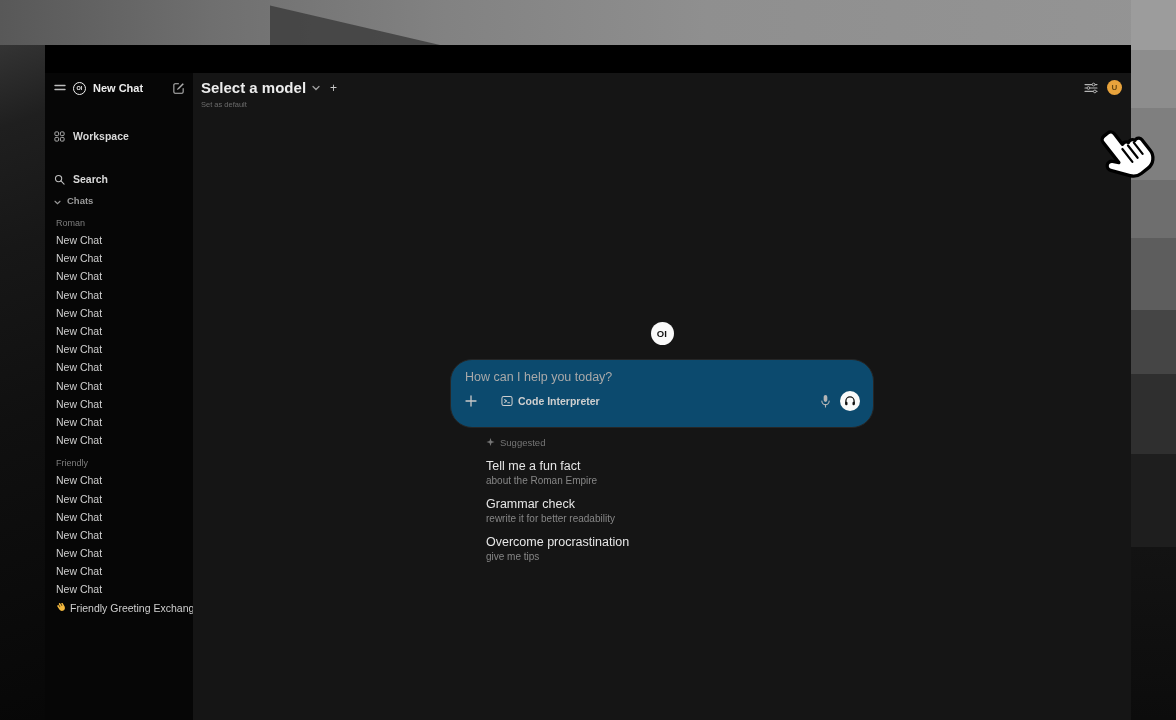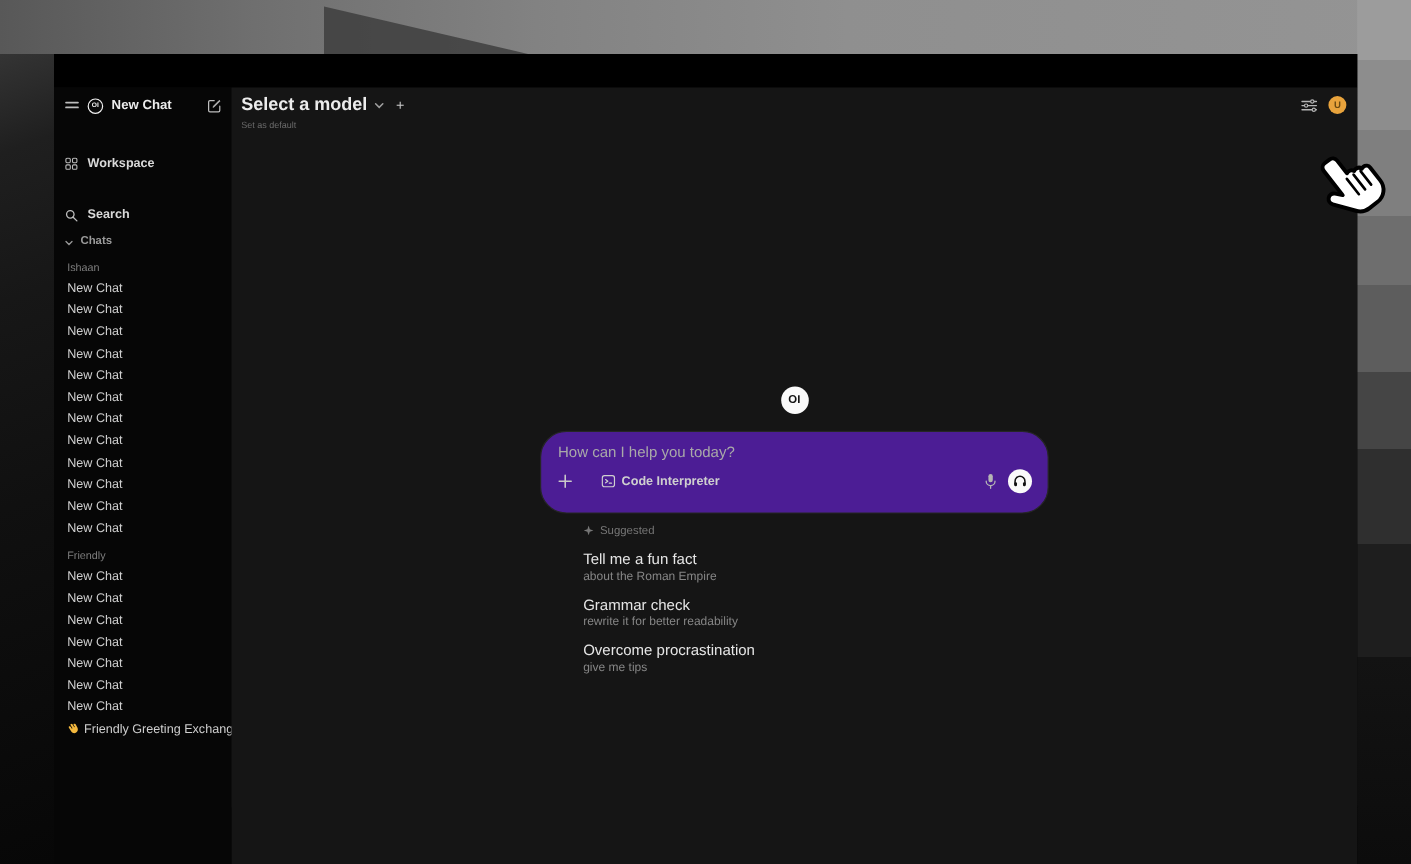--- a/index.html
+++ b/index.html
@@ -44,21 +44,21 @@
   .model-add { font-size:12px; color:#c9c9c9; cursor:pointer; margin-left:4px; line-height:1; }
   .set-default { margin-top:4px; font-size:7.5px; color:#6b6b6b; cursor:pointer; }
   .top-right { position:absolute; top:7px; right:9px; display:flex; align-items:center; gap:9px; }
   .avatar { width:15px; height:15px; border-radius:50%; display:inline-flex; align-items:center; justify-content:center; font-size:8px; font-weight:bold; cursor:pointer; }
 
   .hero { position:absolute; top:249px; left:50%; transform:translateX(-50%); width:424px; }
   .greet-row { display:flex; align-items:center; justify-content:center; gap:11px; }
   .logo-badge.big { width:23px; height:23px; background:#fafafa; border:none; color:#111; font-size:9.5px; }
   .greet { font-size:21px; font-weight:600; color:#ececec; letter-spacing:.2px; white-space:nowrap; }
 
-  .composer { margin-top:14px; background:#4c1d95; border:1px solid #262626; border-radius:22px; padding:10px 13px 16px 14px; cursor:text; }
+  .composer { margin-top:14px; background:#0c4a6e; border:1px solid #262626; border-radius:22px; padding:10px 13px 16px 14px; cursor:text; }
   .ph { font-size:12.5px; color:#a9a9a9; }
   .comp-row { display:flex; align-items:center; margin-top:7px; gap:9px; }
   .chip { display:flex; align-items:center; gap:5px; font-size:10.5px; color:#cfcfcf; font-weight:bold; margin-left:15px; cursor:pointer; }
   .comp-spacer { flex:1; }
   .call-btn { width:20px; height:20px; border-radius:50%; background:#fafafa; display:inline-flex; align-items:center; justify-content:center; cursor:pointer; flex:none; }
 
   .suggested { margin-top:9px; padding-left:36px; }
   .sug-head { display:flex; align-items:center; gap:5px; font-size:9.5px; color:#767676; }
   .sug-item { margin-top:11px; cursor:pointer; }
   .sug-title { font-size:12.5px; font-weight:500; color:#e6e6e6; }
@@ -122,21 +122,21 @@
         <div class="sb-chats">
           <span class="icon">
             <svg width="7" height="5" viewBox="0 0 8 6">
                 <path d="M1 1.5l3 3 3-3" stroke="#9a9a9a" stroke-width="1.3" fill="none" stroke-linecap="round"></path>
               </svg>
           </span>
           <span>Chats</span>
         </div>
 
         <div id="chat-groups">
-            <div class="sb-group-label">Ishaan</div>
+            <div class="sb-group-label">Roman</div>
             <div class="sb-chat">New Chat</div>
             <div class="sb-chat">New Chat</div>
             <div class="sb-chat">New Chat</div>
             <div class="sb-chat">New Chat</div>
             <div class="sb-chat">New Chat</div>
             <div class="sb-chat">New Chat</div>
             <div class="sb-chat">New Chat</div>
             <div class="sb-chat">New Chat</div>
             <div class="sb-chat">New Chat</div>
             <div class="sb-chat">New Chat</div>

